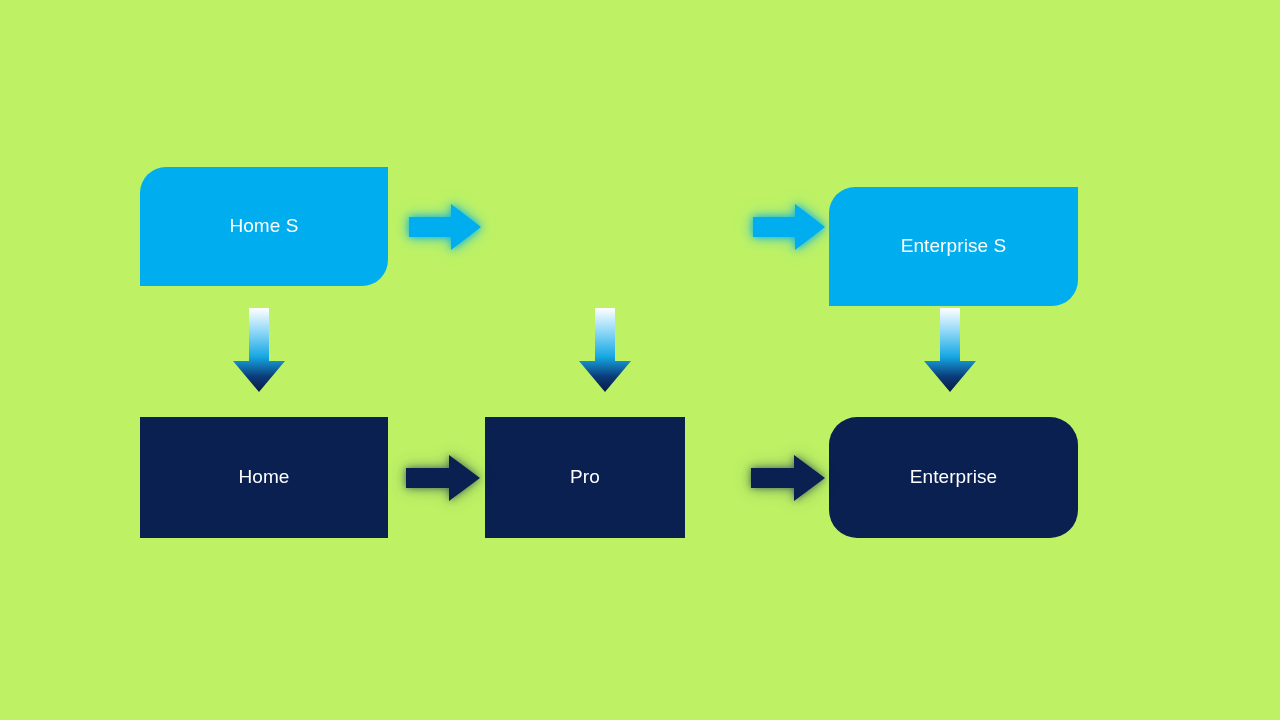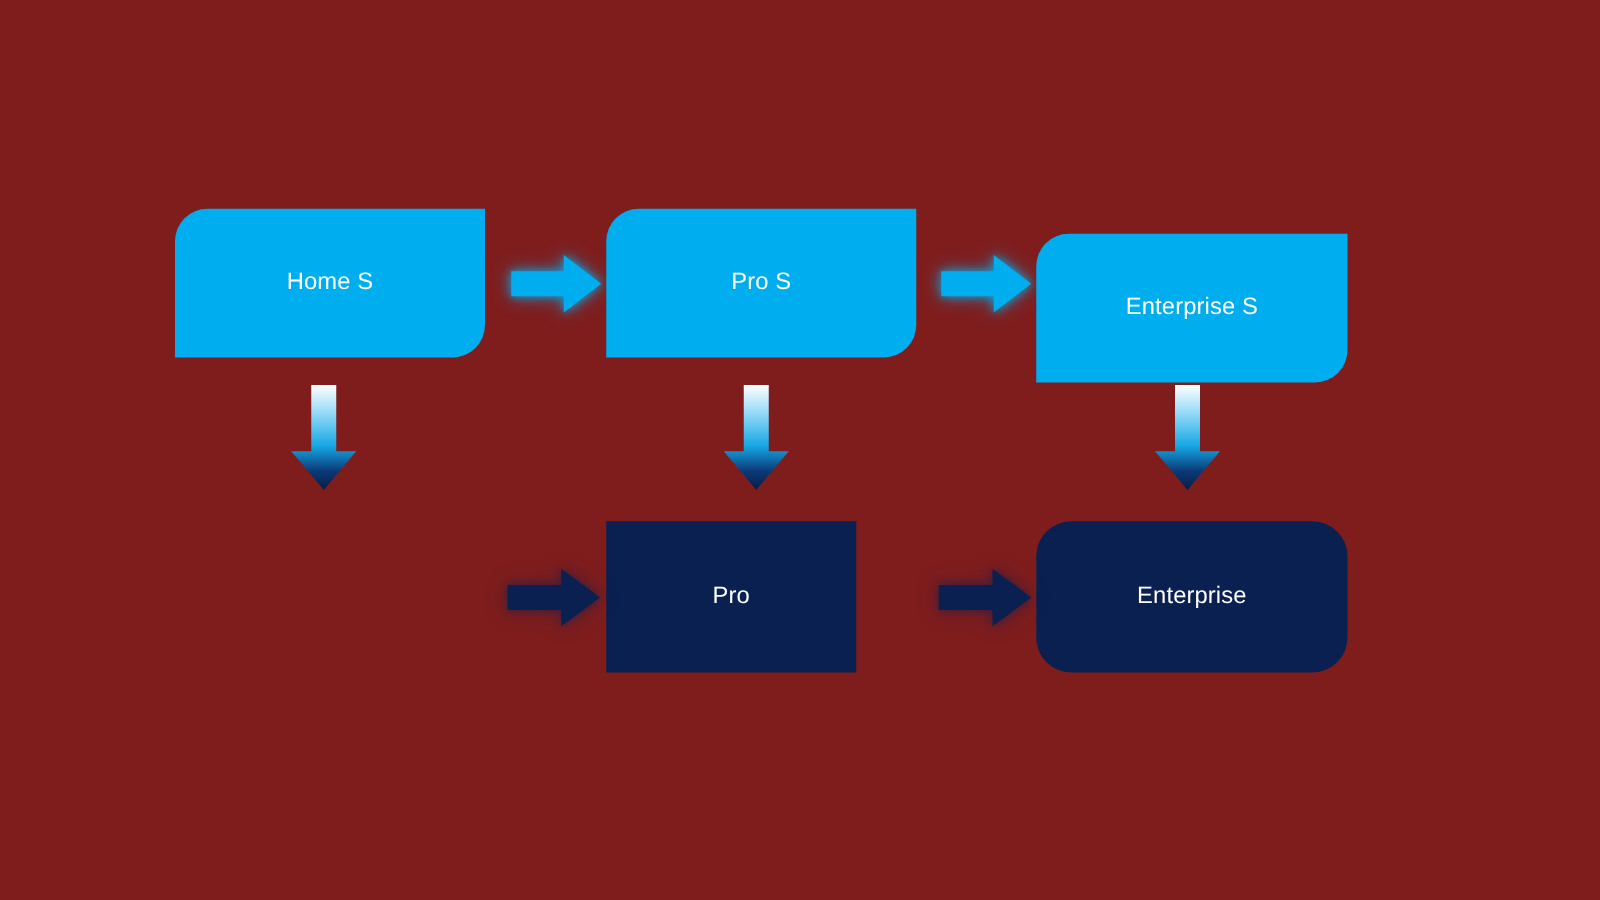--- a/index.html
+++ b/index.html
@@ -11,21 +11,21 @@
     width: 1280px;
     height: 720px;
     background: #ffffff;
     font-family: "Liberation Sans", sans-serif;
     overflow: hidden;
   }
   #canvas {
     position: relative;
     width: 1280px;
     height: 720px;
-    background: #7f1d1d;
+    background: #bef264;
   }
 
   
   .node {
     position: absolute;
     display: flex;
     align-items: center;
     justify-content: center;
     box-sizing: border-box;
     color: #ffffff;
@@ -76,23 +76,20 @@
 </style>
 </head>
 <body>
 
 <div id="canvas">
 
   <div class="node node-top" style="left:140px; top:167px; width:248px; height:119px;">
     <span class="node-label">Home S</span>
   </div>
 
-  <div class="node node-top" style="left:485px; top:167px; width:248px; height:119px;">
-    <span class="node-label">Pro S</span>
-  </div>
 
   <div class="node node-top" style="left:829px; top:167px; width:249px; height:119px;margin-top:20px;">
     <span class="node-label">Enterprise S</span>
   </div>
 
   <div class="arrow arrow-right-cyan" style="left:409px; top:202px; width:72px; height:50px;">
     <svg viewBox="0 0 72 50" preserveAspectRatio="none" aria-hidden="true">
       <polygon points="0,15 42,15 42,2 72,25 42,48 42,35 0,35" fill="#00aeef"></polygon>
     </svg>
   </div>
@@ -141,20 +138,23 @@
           <stop offset="28%" stop-color="#8fd8f7"></stop>
           <stop offset="58%" stop-color="#16a7e3"></stop>
           <stop offset="82%" stop-color="#0b3a78"></stop>
           <stop offset="100%" stop-color="#071c46"></stop>
         </linearGradient>
       </defs>
       <polygon points="18,0 38,0 38,53 54,53 28,84 2,53 18,53" fill="url(#downGrad3)"></polygon>
     </svg>
   </div>
 
+  <div class="node node-bottom" style="left:140px; top:417px; width:248px; height:121px;">
+    <span class="node-label">Home</span>
+  </div>
 
   <div class="node node-bottom" style="left:485px; top:417px; width:200px; height:121px;">
     <span class="node-label">Pro</span>
   </div>
 
   <div class="node node-bottom" style="left:829px; top:417px; width:249px; height:121px;border-radius:28px;">
     <span class="node-label">Enterprise</span>
   </div>
 
   <div class="arrow arrow-right-navy" style="left:406px; top:453px; width:74px; height:50px;">

